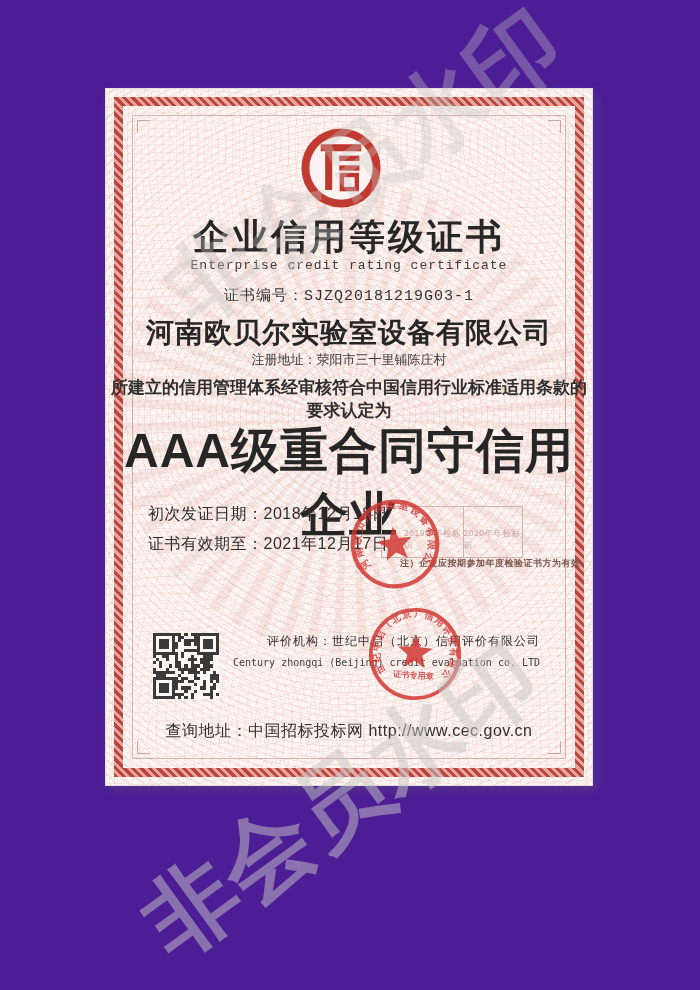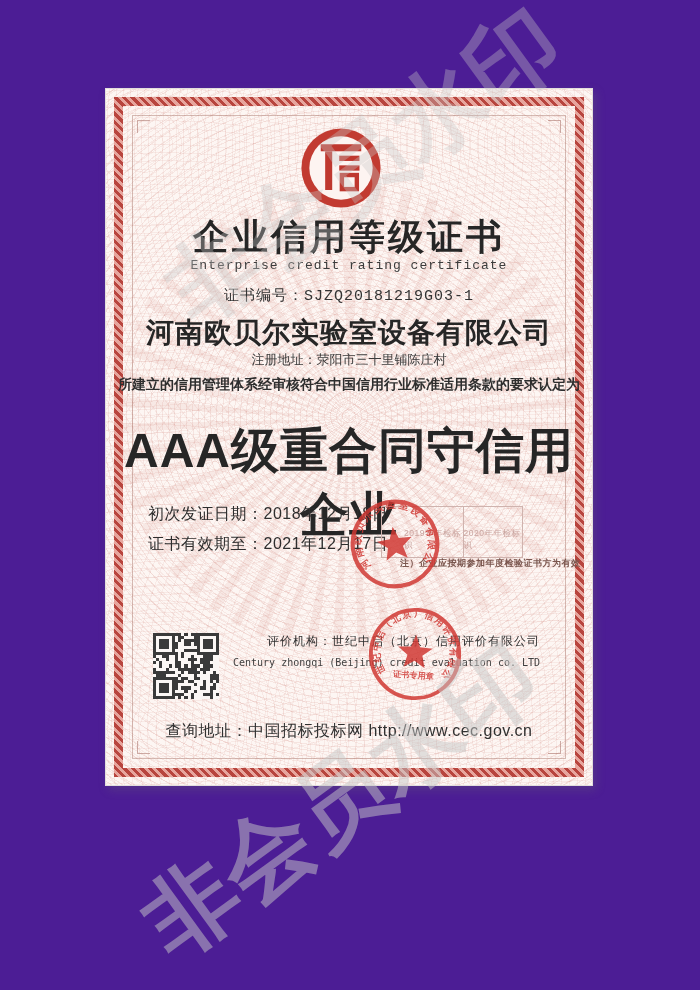--- a/index.html
+++ b/index.html
@@ -32,21 +32,21 @@
   .corner.bl { left:31px;  bottom:31px; border-right:none; border-top:none; }
   .corner.br { right:31px; bottom:31px; border-left:none;  border-top:none; }
 
   
   .cline { position:absolute; left:0; width:100%; text-align:center; color:#262626; }
   .title        { top:124px; font-size:36px; font-weight:900; letter-spacing:3px; }
   .title-en     { top:169px; font-size:13px; font-family:Liberation Mono, monospace; color:#3c3c3c; letter-spacing:1px; }
   .certno       { top:197px; font-size:15px; color:#333; letter-spacing:1px;font-family:Liberation Mono, monospace; }
   .company      { top:225px; font-size:28px; font-weight:900; letter-spacing:1px; }
   .address      { top:262px; font-size:13px; color:#3a3a3a; }
-  .statement    { top:287px; font-size:14px; font-weight:700; color:#2e2e2e; }
+  .statement    { top:287px; font-size:17px; font-weight:700; color:#2e2e2e; }
   .rating       { top:330px; font-size:48px; font-weight:900; letter-spacing:1px; }
 
   .dates { position:absolute; left:42px; top:415px; font-size:16px; color:#2e2e2e; }
   .dates .dline { margin-bottom:9px; letter-spacing:0.5px; }
 
   
   .insp { position:absolute; left:275px; top:417px; width:142px; height:52px;
           border:1px solid #cfb3ae; display:flex; z-index:2;padding-left:22px; }
   .insp .cell { flex:1; display:flex; align-items:flex-end; justify-content:center;
                 padding-bottom:5px; font-size:8.5px; color:#c9a49f; letter-spacing:0.5px; }

